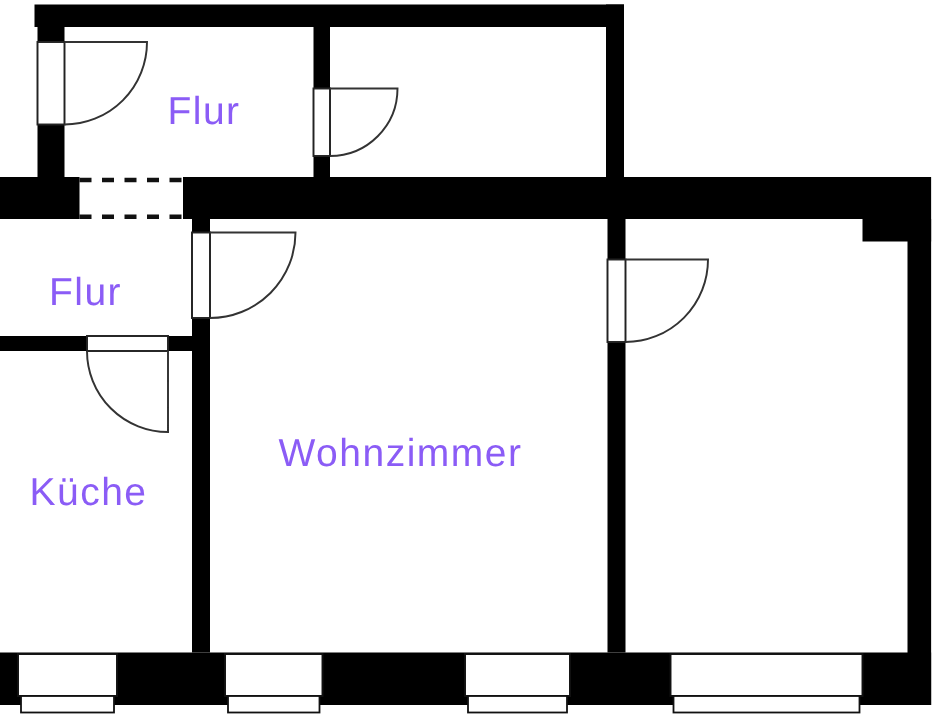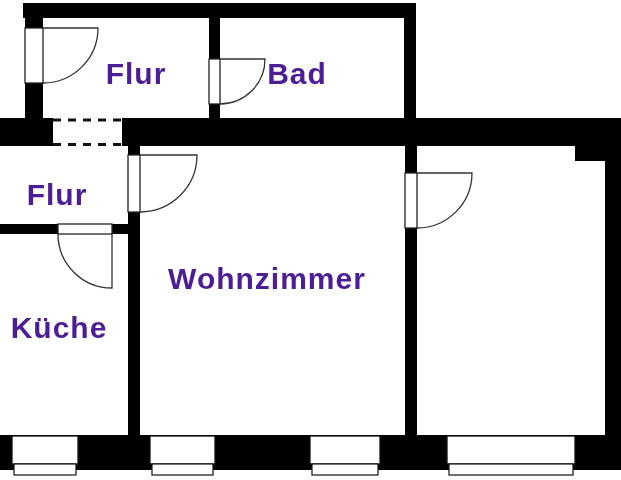--- a/index.html
+++ b/index.html
@@ -8,24 +8,24 @@
     width: 621px;
     height: 480px;
     background: #ffffff;
     font-family: "Liberation Sans", sans-serif;
     overflow: hidden;
   }
   .plan svg { position: absolute; left: 0; top: 0; }
   .room-label {
     position: absolute;
     transform: translate(-50%, -50%);
-    font-size: 30px;
-    font-weight: 700;
+    font-size: 26px;
+    font-weight: 400;
     letter-spacing: 1px;
-    color: #4c1d95;
+    color: #8b5cf6;
     white-space: nowrap;
     user-select: none;
   }
   .wall   { fill: #000000; stroke: none; }
   .frame  { fill: #ffffff; stroke: #222222; stroke-width: 1.3; }
   .door   { fill: none; stroke: #333333; stroke-width: 1.3; }
   .dash   { fill: none; stroke: #111111; stroke-width: 3; stroke-dasharray: 8 7; }
   .window { fill: #ffffff; stroke: #111111; stroke-width: 1.3; }
   .sill   { fill: #ffffff; stroke: #111111; stroke-width: 1.2; }
 </style>
@@ -72,17 +72,16 @@
     <rect class="window" x="150" y="436" width="65" height="28"></rect>
     <rect class="window" x="310" y="436" width="70" height="28"></rect>
     <rect class="window" x="447" y="436" width="128" height="28"></rect>
     <rect class="sill" x="14" y="464" width="62" height="11"></rect>
     <rect class="sill" x="152" y="464" width="61" height="11"></rect>
     <rect class="sill" x="312" y="464" width="66" height="11"></rect>
     <rect class="sill" x="449" y="464" width="124" height="11"></rect>
   </svg>
 
   <div class="room-label" style="left:136px; top:74px;">Flur</div>
-  <div class="room-label" style="left:297px; top:74px;">Bad</div>
   <div class="room-label" style="left:57px;  top:195px;">Flur</div>
   <div class="room-label" style="left:59px;  top:328px;">Küche</div>
-  <div class="room-label" style="left:267px; top:279px;">Wohnzimmer</div>
+  <div class="room-label" style="left:267px; top:302px;">Wohnzimmer</div>
 </div>
 
 </body></html>

